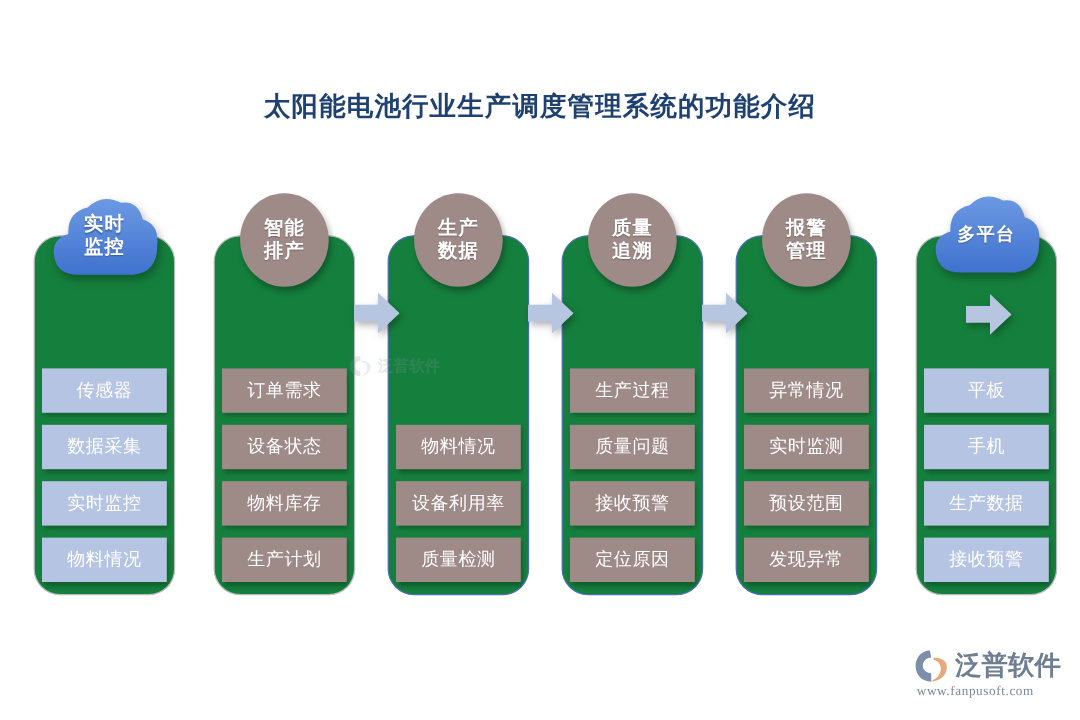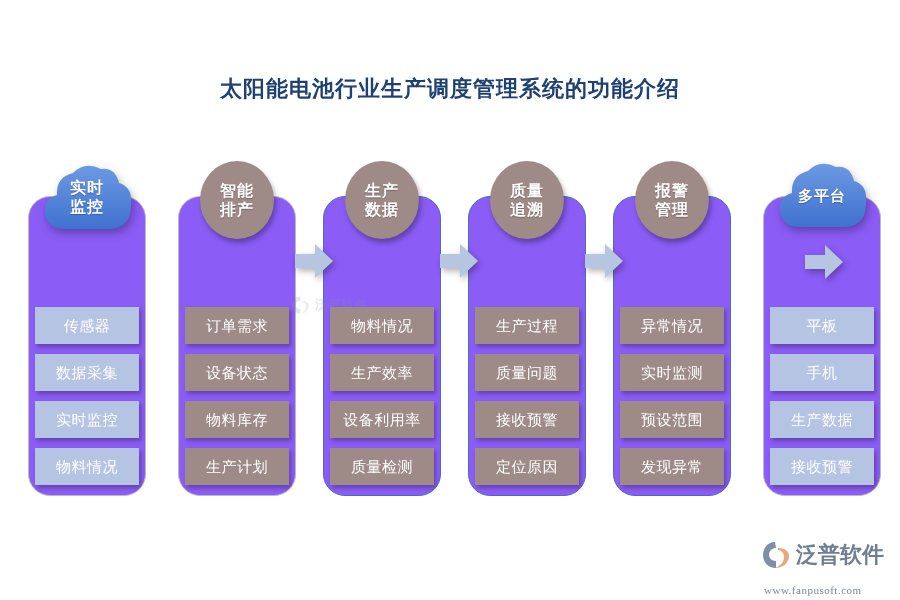--- a/index.html
+++ b/index.html
@@ -36,21 +36,21 @@
     white-space: nowrap;
   }
 
   
   .col {
     position: absolute;
     top: 196px;
     width: 118px;
     height: 300px;
     border-radius: 22px;
-    background: #8b5cf6;
+    background: #15803d;
     box-sizing: border-box;
   }
   .col.grey  { border: 1.5px solid #b9bbbd; }
   .col.blue  { border: 1.5px solid #4a6fb5; }
 
   .col-inner {
     position: absolute;
     left: 0;
     right: 0;
     bottom: 10px;
@@ -158,21 +158,21 @@
     font-weight: bold;
     color: #6f7e93;
     letter-spacing: 0px;
     line-height: 26px;
   }
   .logo-url {
     font-size: 11px;
     color: #7d8796;
     font-family: "Liberation Serif", serif;
     letter-spacing: 0.5px;
-    margin-top: 15px;
+    margin-top: 1px;
     margin-left: 2px;
   }
 
   
   .watermark {
     position: absolute;
     left: 290px;
     top: 295px;
     opacity: 0.22;
     display: flex;
@@ -226,21 +226,20 @@
     </div>
   </div>
 
   <div class="col blue" style="left:323px;">
     <div class="ellipse">
       <span>生产</span>
       <span>数据</span>
     </div>
     <div class="col-inner">
       <div class="chip brown">物料情况</div>
-      <div class="chip brown">生产效率</div>
       <div class="chip brown">设备利用率</div>
       <div class="chip brown">质量检测</div>
     </div>
   </div>
 
   <div class="col blue" style="left:468px;">
     <div class="ellipse">
       <span>质量</span>
       <span>追溯</span>
     </div>

